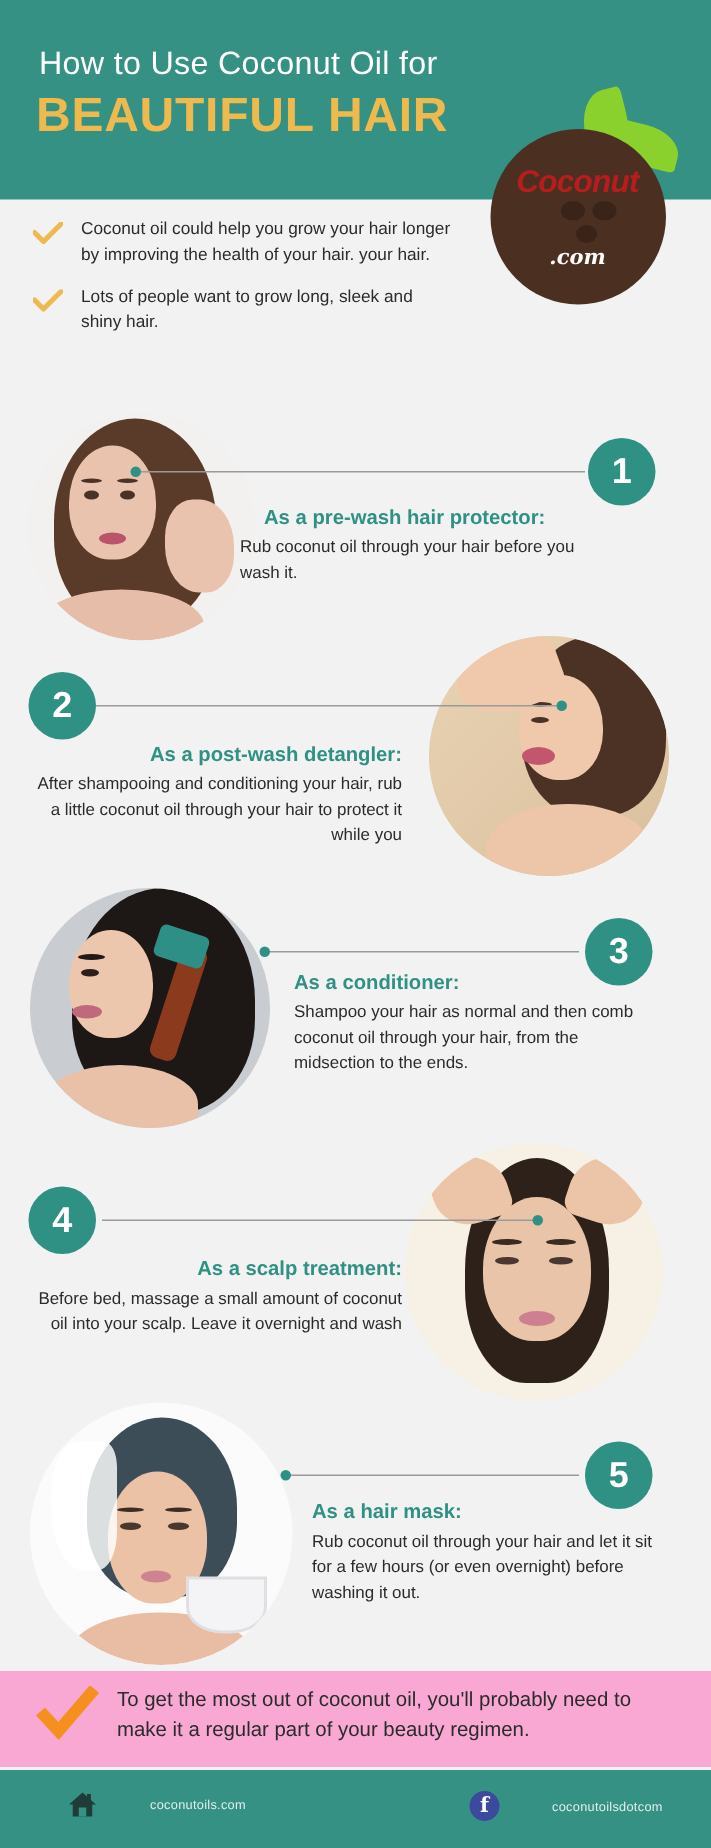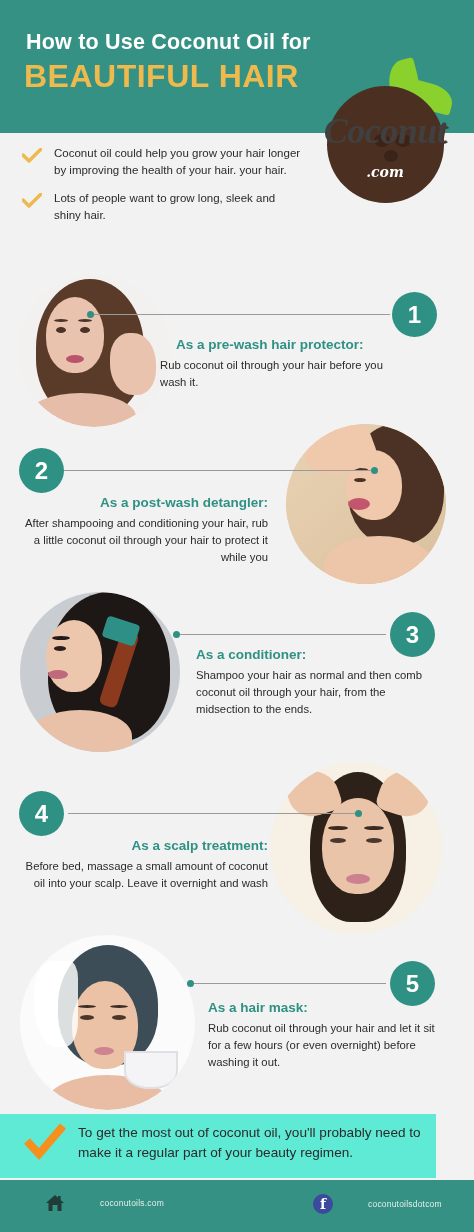--- a/index.html
+++ b/index.html
@@ -26,21 +26,21 @@
     left: 0; top: 0;
     width: 474px; height: 133px;
     background: #359183;
     overflow: hidden;
   }
   .header-title {
     position: absolute;
     left: 26px; top: 30px;
     color: #ffffff;
     font-size: 21.5px;
-    font-weight: 700;
+    font-weight: 400;
     letter-spacing: 0.2px;
     white-space: nowrap;
   }
   .header-subtitle {
     position: absolute;
     left: 24px; top: 58px;
     color: #eeb94d;
     font-size: 32px;
     font-weight: 700;
     letter-spacing: 0.5px;
@@ -91,23 +91,23 @@
     width: 2px; height: 44px;
     background: #7cc028;
     transform: rotate(10deg);
   }
 
   .logo-word-coconut {
     position: absolute;
     left: -6px; top: 50px;
     width: 160px;
     text-align: center;
-    color: #404040;
-    font-family: Liberation Serif, serif;
-    font-size: 36px;
+    color: #b91c1c;
+    font-family: Liberation Sans, sans-serif;
+    font-size: 21px;
     font-weight: 700;
     font-style: italic;
     letter-spacing: -0.5px;
     text-shadow: 1px 1px 0 #4b3022;
   }
   .logo-word-oils {
     position: absolute;
     left: -6px; top: 82px;
     width: 160px;
     text-align: center;
@@ -226,22 +226,22 @@
     color: #2b2b2b;
     font-size: 11.3px;
     line-height: 1.5;
   }
   .align-right { text-align: right; }
 
   
   .conclusion {
     position: absolute;
     left: 0; top: 1114px;
-    width: 436px; height: 64px;
-    background: #5eead4;
+    width: 474px; height: 64px;
+    background: #f9a8d4;
   }
   .check-lg {
     position: absolute;
     left: 24px; top: 10px;
     width: 42px; height: 36px;
   }
   .conclusion-text {
     position: absolute;
     left: 78px; top: 9px;
     width: 375px;

